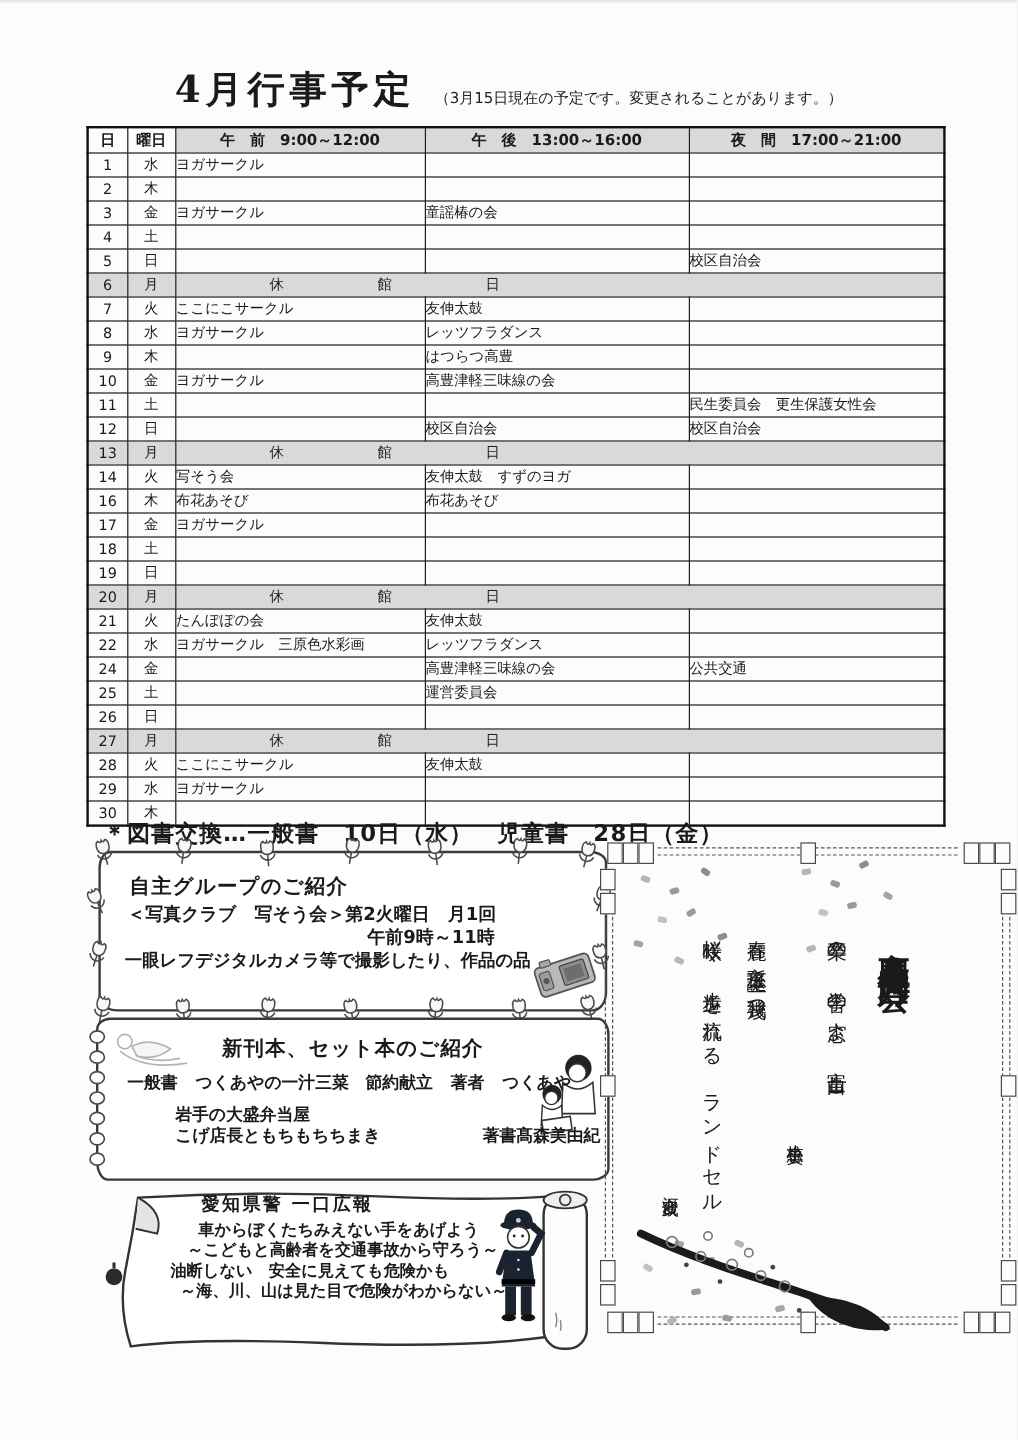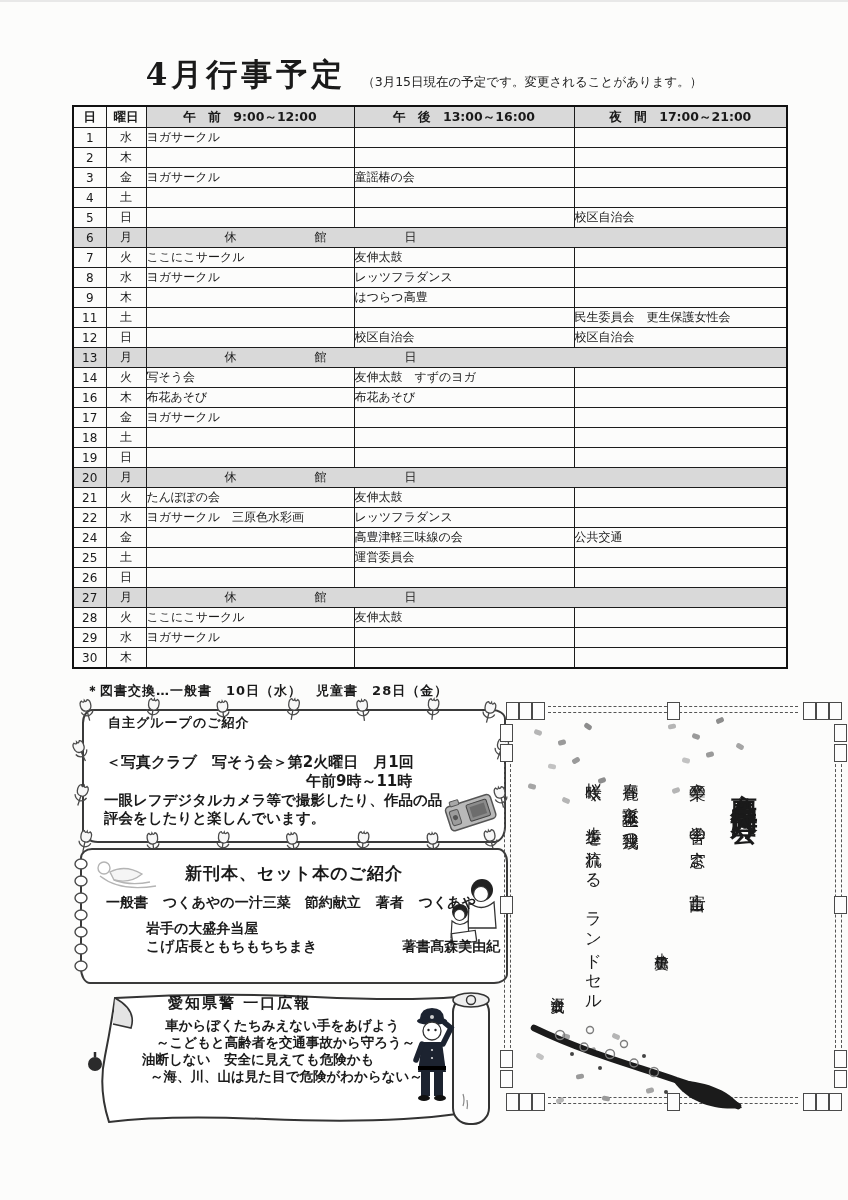--- a/index.html
+++ b/index.html
@@ -16,31 +16,31 @@
               border:2px solid #111;}
   .sched th,.sched td{border:1.2px solid #1c1c1c;height:19px;padding:0 0 0 0;font-size:12px;
               overflow:hidden;white-space:nowrap;font-weight:normal;}
   .sched thead th{height:20px;font-weight:bold;font-size:12.5px;text-align:center;}
   .sched thead th.time{background:#d9d9d9;}
   .c-day,.c-wd{text-align:center;}
   .c-act{padding-left:5px;}
   tr.closed td{background:#d9d9d9;}
   .c-closed{font-weight:bold;font-size:13px;letter-spacing:6.5em;text-indent:6.5em;}
 
-  .note{position:absolute;left:86px;top:680px;font-size:13px;font-weight:bold;letter-spacing:1px;}
+  .note{position:absolute;left:86px;top:680px;font-size:19px;font-weight:bold;letter-spacing:1px;}
 
   
   .box{position:absolute;background:#fff;border:2.5px solid #3a3a3a;}
   #box1{left:82px;top:707px;width:420px;height:130px;border-radius:10px 14px 12px 16px/14px 10px 16px 12px;}
   #box2{left:80px;top:846px;width:424px;height:132px;border-radius:12px 10px 14px 10px/10px 14px 10px 16px;}
   #box3{left:85px;top:982px;width:425px;height:160px;border:none;background:transparent;}
   .abs{position:absolute;}
   .tulip{position:absolute;}
 
-  .b1-title{left:24px;top:3px;font-size:13px;font-weight:bold;letter-spacing:1px;}
+  .b1-title{left:24px;top:16px;font-size:17px;font-weight:bold;letter-spacing:1px;}
   .b1-line1{left:22px;top:42px;font-size:15px;font-weight:bold;}
   .b1-line2{left:222px;top:61px;font-size:15px;font-weight:bold;}
   .b1-d1{left:20px;top:80px;font-size:14.5px;font-weight:bold;}
   .b1-d2{left:20px;top:98px;font-size:14.5px;font-weight:bold;}
   .camera{right:6px;bottom:8px;transform:rotate(-18deg);}
 
   .b2-title{left:0;right:0;top:12px;text-align:center;font-size:17px;font-weight:bold;letter-spacing:1px;}
   .b2-row{font-size:14px;font-weight:bold;display:flex;gap:15px;white-space:nowrap;}
   .b2-r1{left:24px;top:44px;}
   .b2-r2{left:64px;top:70px;}
@@ -145,20 +145,27 @@
           <td class="c-act"></td>
         </tr>
         <tr>
           <td class="c-day">9</td>
           <td class="c-wd">木</td>
           <td class="c-act"></td>
           <td class="c-act">はつらつ高豊</td>
           <td class="c-act"></td>
         </tr>
         <tr>
+          <td class="c-day">10</td>
+          <td class="c-wd">金</td>
+          <td class="c-act">ヨガサークル</td>
+          <td class="c-act">高豊津軽三味線の会</td>
+          <td class="c-act"></td>
+        </tr>
+        <tr>
           <td class="c-day">11</td>
           <td class="c-wd">土</td>
           <td class="c-act"></td>
           <td class="c-act"></td>
           <td class="c-act">民生委員会　更生保護女性会</td>
         </tr>
         <tr>
           <td class="c-day">12</td>
           <td class="c-wd">日</td>
           <td class="c-act"></td>
@@ -348,21 +355,20 @@
         </svg>
         <svg class="tulip" style="left:408px;top:74px;transform:rotate(-14deg)" width="18" height="25" viewBox="0 0 18 25">
   <path d="M4 9 Q3 3 6 2 Q8 5 9 2 Q10 5 12 2 Q15 3 14 9 Q13 13 9 13 Q5 13 4 9 Z" fill="#f7f7f7" stroke="#4a4a4a" stroke-width="1.3"></path>
   <path d="M9 13 L9 23 M9 18 Q4 17 3 13 M9 18 Q14 17 15 13" stroke="#4a4a4a" stroke-width="1.3" fill="none"></path>
         </svg>
       </div>
     <div class="abs b1-title">自主グループのご紹介</div>
     <div class="abs b1-line1">＜写真クラブ　写そう会＞第2火曜日　月1回</div>
     <div class="abs b1-line2">午前9時～11時</div>
     <div class="abs b1-d1">一眼レフデジタルカメラ等で撮影したり、作品の品</div>
-    <div class="abs b1-d2">評会をしたりと楽しんでいます。</div>
     <span class="abs camera">
       <svg width="54" height="38" viewBox="0 0 54 38">
         <rect x="3" y="9" width="47" height="25" rx="4" fill="#b9b9b9" stroke="#555" stroke-width="1.5"></rect>
         <rect x="9" y="5" width="9" height="5" rx="1" fill="#a8a8a8" stroke="#555"></rect>
         <rect x="24" y="13" width="21" height="17" rx="1.5" fill="#8c8c8c" stroke="#444"></rect>
         <rect x="27" y="16" width="15" height="11" fill="#6d6d6d"></rect>
         <rect x="6" y="14" width="9" height="15" rx="2" fill="#9c9c9c" stroke="#555"></rect>
         <circle cx="10.5" cy="21.5" r="2.5" fill="#555"></circle>
       </svg>
     </span>

